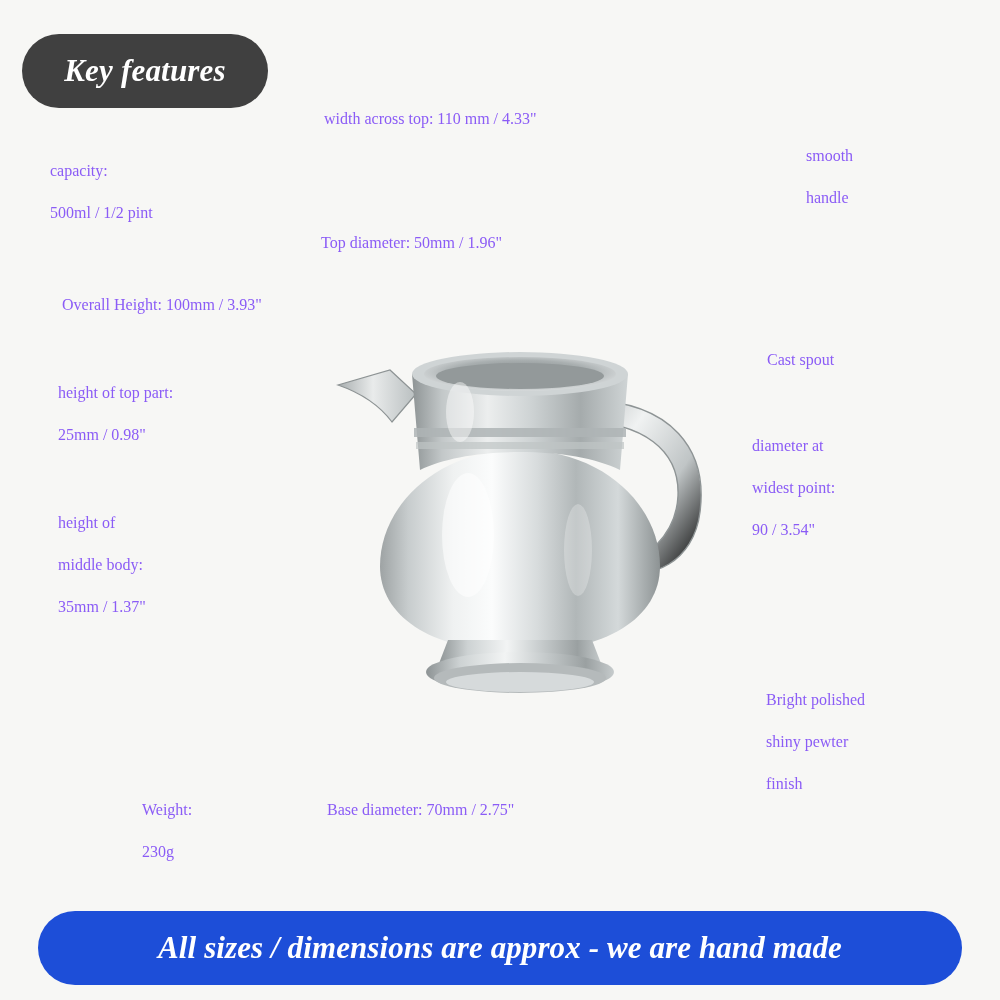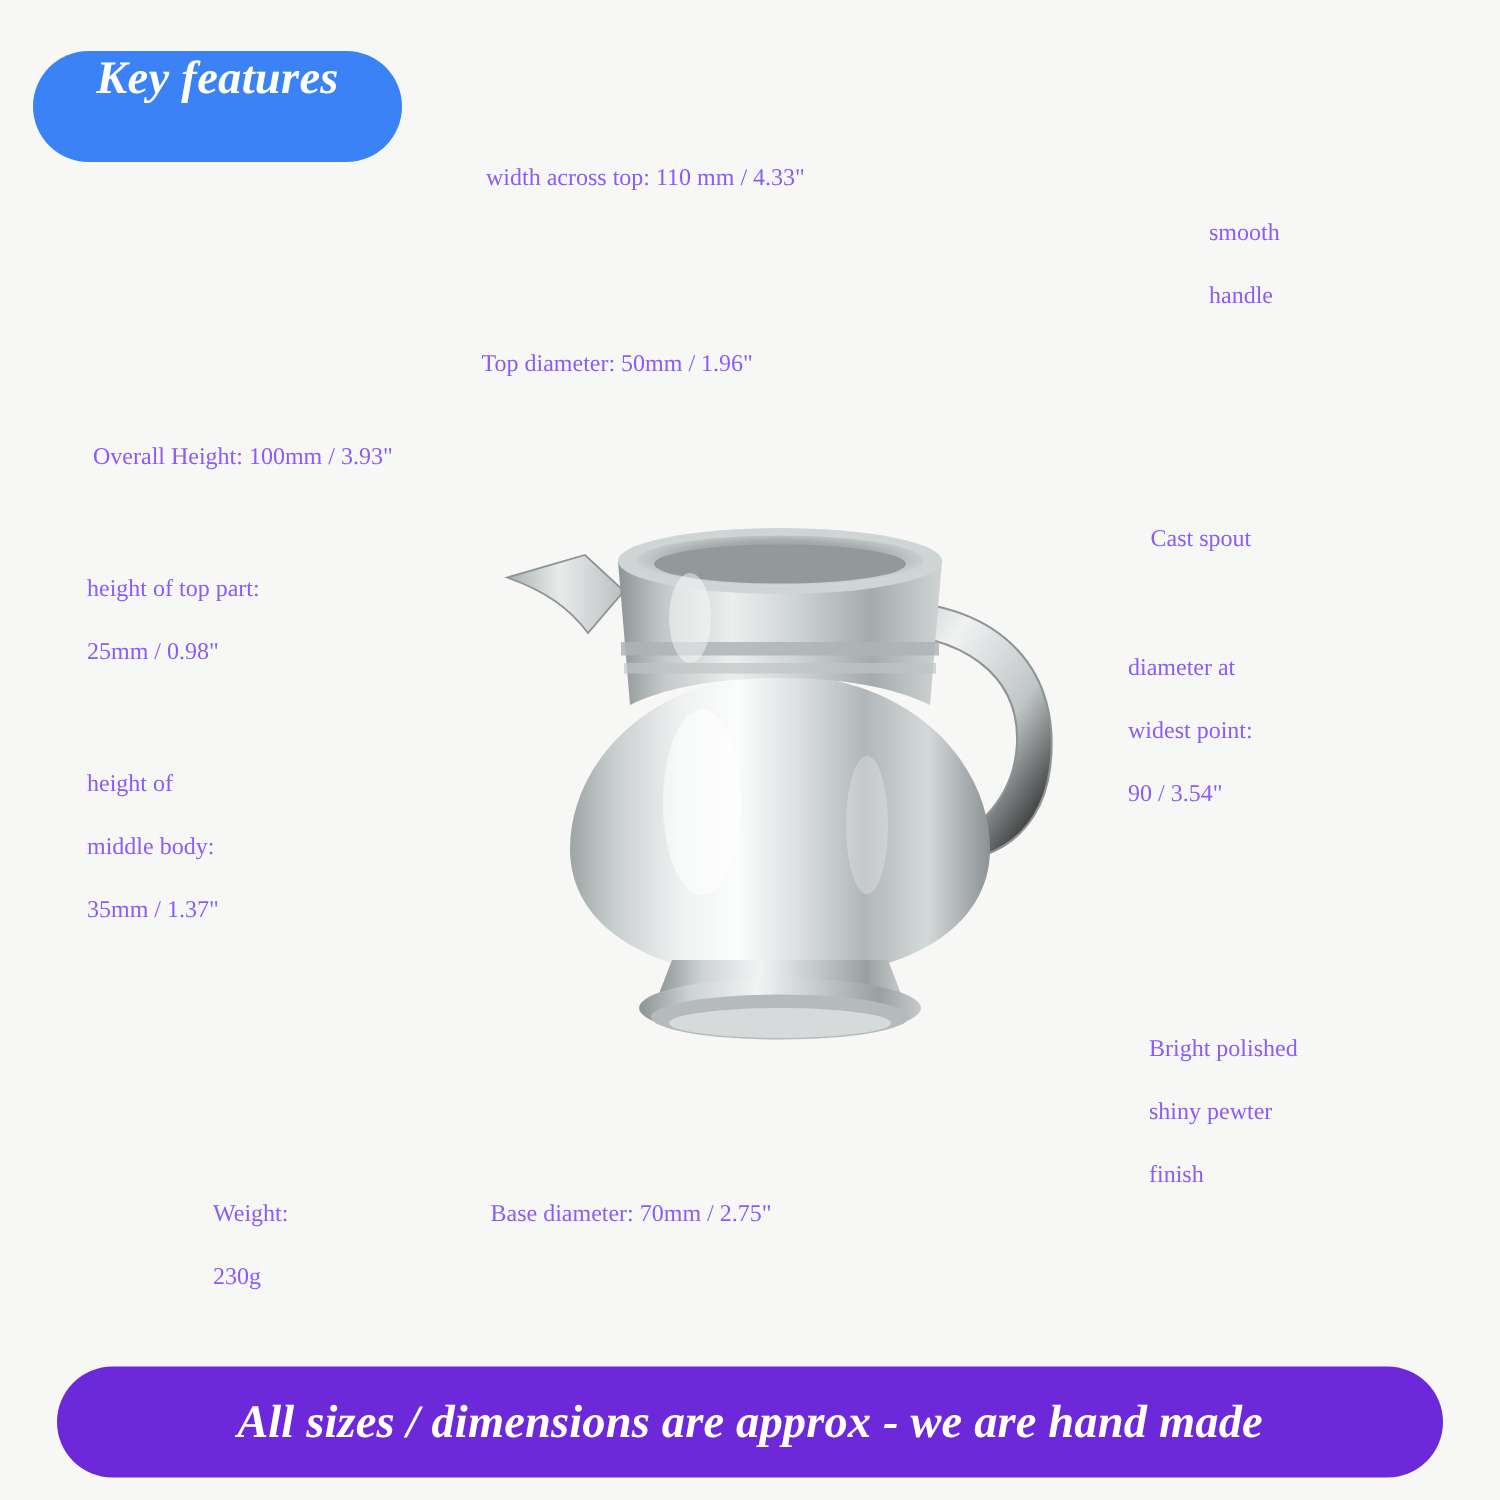--- a/index.html
+++ b/index.html
@@ -22,43 +22,43 @@
   }
 
   
   .badge {
     position: absolute;
     left: 22px;
     top: 34px;
     width: 246px;
     height: 74px;
     border-radius: 37px;
-    background: #3b82f6;
+    background: #404040;
     display: flex;
-    align-items: flex-start;
+    align-items: center;
     justify-content: center;
   }
   .badge span {
     font-family: "Liberation Serif", serif;
     font-style: italic;
     font-weight: bold;
     font-size: 31px;
     color: #ffffff;
     letter-spacing: 0.2px;
   }
 
   
   .footer {
     position: absolute;
     left: 38px;
     top: 911px;
     width: 924px;
     height: 74px;
     border-radius: 37px;
-    background: #6d28d9;
+    background: #1d4ed8;
     display: flex;
     align-items: center;
     justify-content: center;
   }
   .footer span {
     font-family: "Liberation Serif", serif;
     font-style: italic;
     font-weight: bold;
     font-size: 31px;
     color: #ffffff;
@@ -92,20 +92,22 @@
 
   <div class="badge">
     <span>Key features</span>
   </div>
 
   <div class="label" style="left:324px; top:98px;">width across top: 110 mm / 4.33"</div>
 
   <div class="label" style="left:806px; top:135px;">smooth
 handle</div>
 
+  <div class="label" style="left:50px; top:150px;">capacity:
+500ml / 1/2 pint</div>
 
   <div class="label" style="left:321px; top:222px;">Top  diameter: 50mm / 1.96"</div>
 
   <div class="label" style="left:62px; top:284px;">Overall Height: 100mm / 3.93"</div>
 
   <div class="label" style="left:767px; top:305px;margin-top:34px;">Cast spout</div>
 
   <div class="label" style="left:58px; top:372px;">height of top part:
 25mm / 0.98"</div>
 

